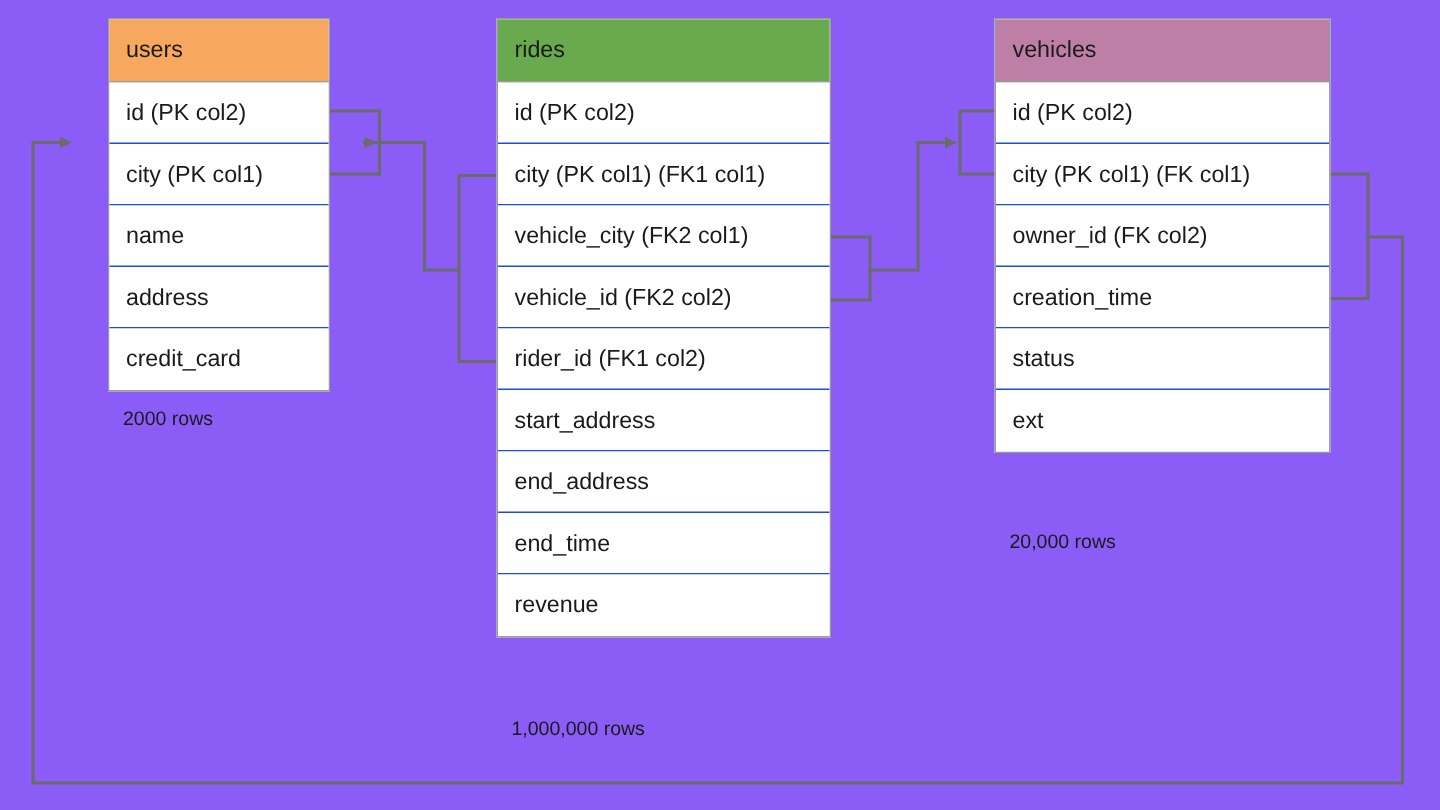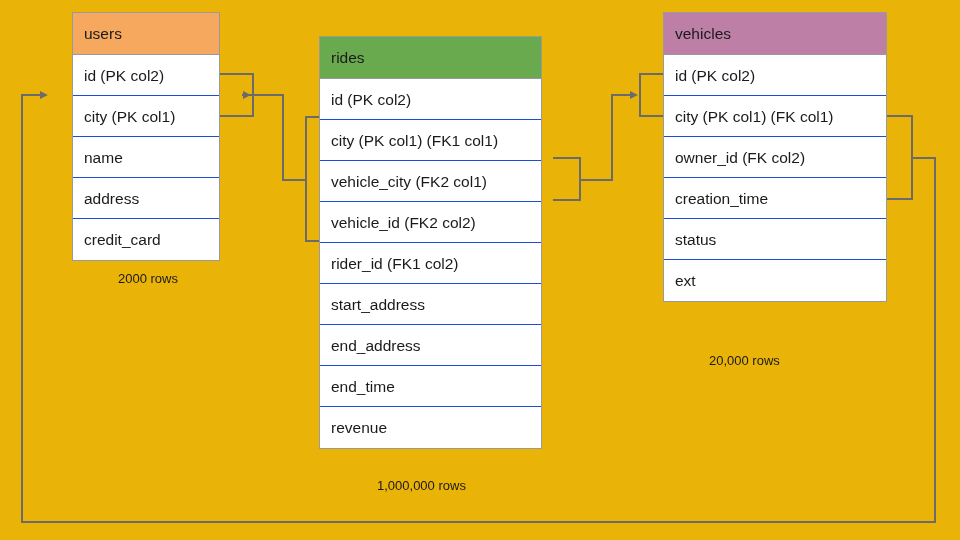--- a/index.html
+++ b/index.html
@@ -4,21 +4,21 @@
 <style>
   html, body {
     margin: 0;
     padding: 0;
     background: #ffffff;
   }
   #canvas {
     position: relative;
     width: 960px;
     height: 540px;
-    background: #eab308;
+    background: #8b5cf6;
     overflow: hidden;
     font-family: "Liberation Sans", sans-serif;
   }
   svg.wires {
     position: absolute;
     left: 0;
     top: 0;
     width: 960px;
     height: 540px;
     pointer-events: none;
@@ -51,21 +51,20 @@
     background: #ffffff;
     overflow: hidden;
     white-space: nowrap;
   }
   .tbl-row.last { border-bottom: none; }
   .rowcount {
     position: absolute;
     font-size: 13px;
     color: #1a1a1a;
     white-space: nowrap;
-    margin-left: 36px;
   }
 </style>
 </head>
 <body>
 
 <div id="canvas">
 
   <svg class="wires" viewBox="0 0 960 540" xmlns="http://www.w3.org/2000/svg">
     <defs>
       <marker id="arrL" markerWidth="9" markerHeight="9" refX="8.5" refY="4.5" orient="auto" markerUnits="userSpaceOnUse">
@@ -110,21 +109,21 @@
   <div class="table-box" style="left:72px; top:12px; width:148px;">
     <div class="tbl-header" style="background:#f5a85e;">users</div>
     <div class="tbl-row">id (PK col2)</div>
     <div class="tbl-row">city (PK col1)</div>
     <div class="tbl-row">name</div>
     <div class="tbl-row">address</div>
     <div class="tbl-row last">credit_card</div>
   </div>
   <div class="rowcount" style="left:82px; top:271px;">2000 rows</div>
 
-  <div class="table-box" style="left:319px; top:12px; width:223px;margin-top:24px;">
+  <div class="table-box" style="left:331px; top:12px; width:223px;">
     <div class="tbl-header" style="background:#6aaa4f;">rides</div>
     <div class="tbl-row">id (PK col2)</div>
     <div class="tbl-row">city (PK col1) (FK1 col1)</div>
     <div class="tbl-row">vehicle_city (FK2 col1)</div>
     <div class="tbl-row">vehicle_id (FK2 col2)</div>
     <div class="tbl-row">rider_id (FK1 col2)</div>
     <div class="tbl-row">start_address</div>
     <div class="tbl-row">end_address</div>
     <div class="tbl-row">end_time</div>
     <div class="tbl-row last">revenue</div>

